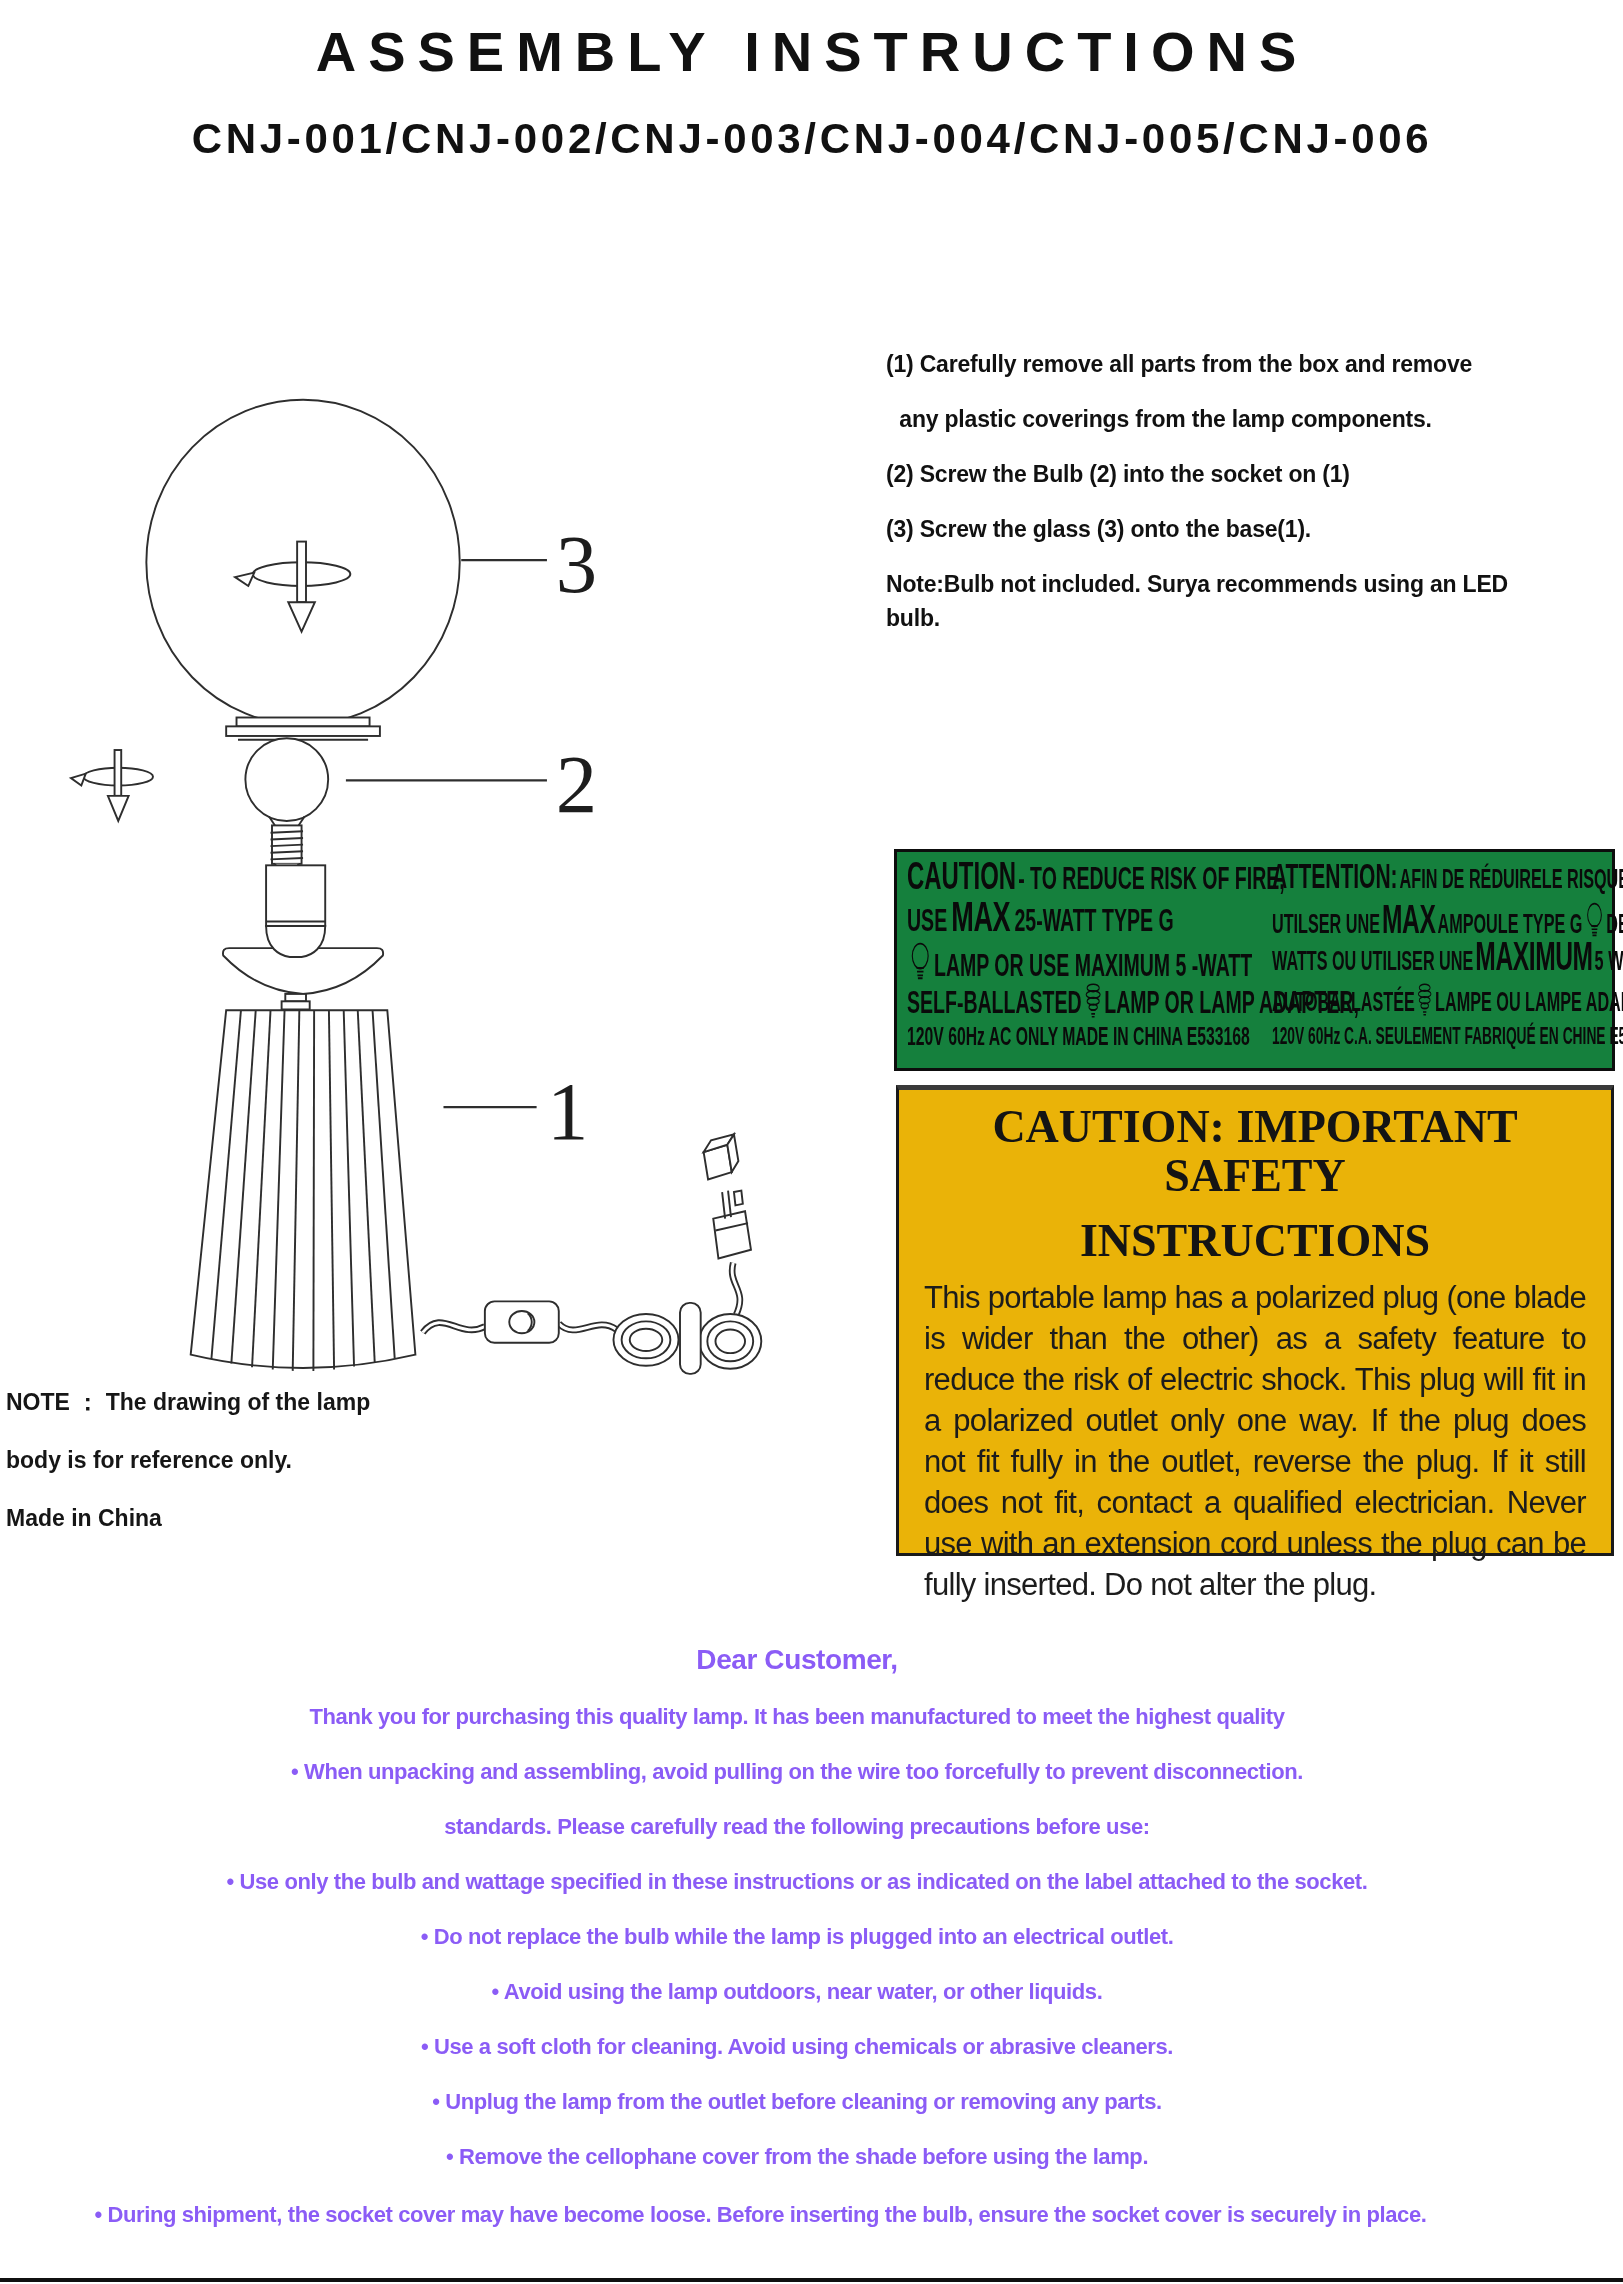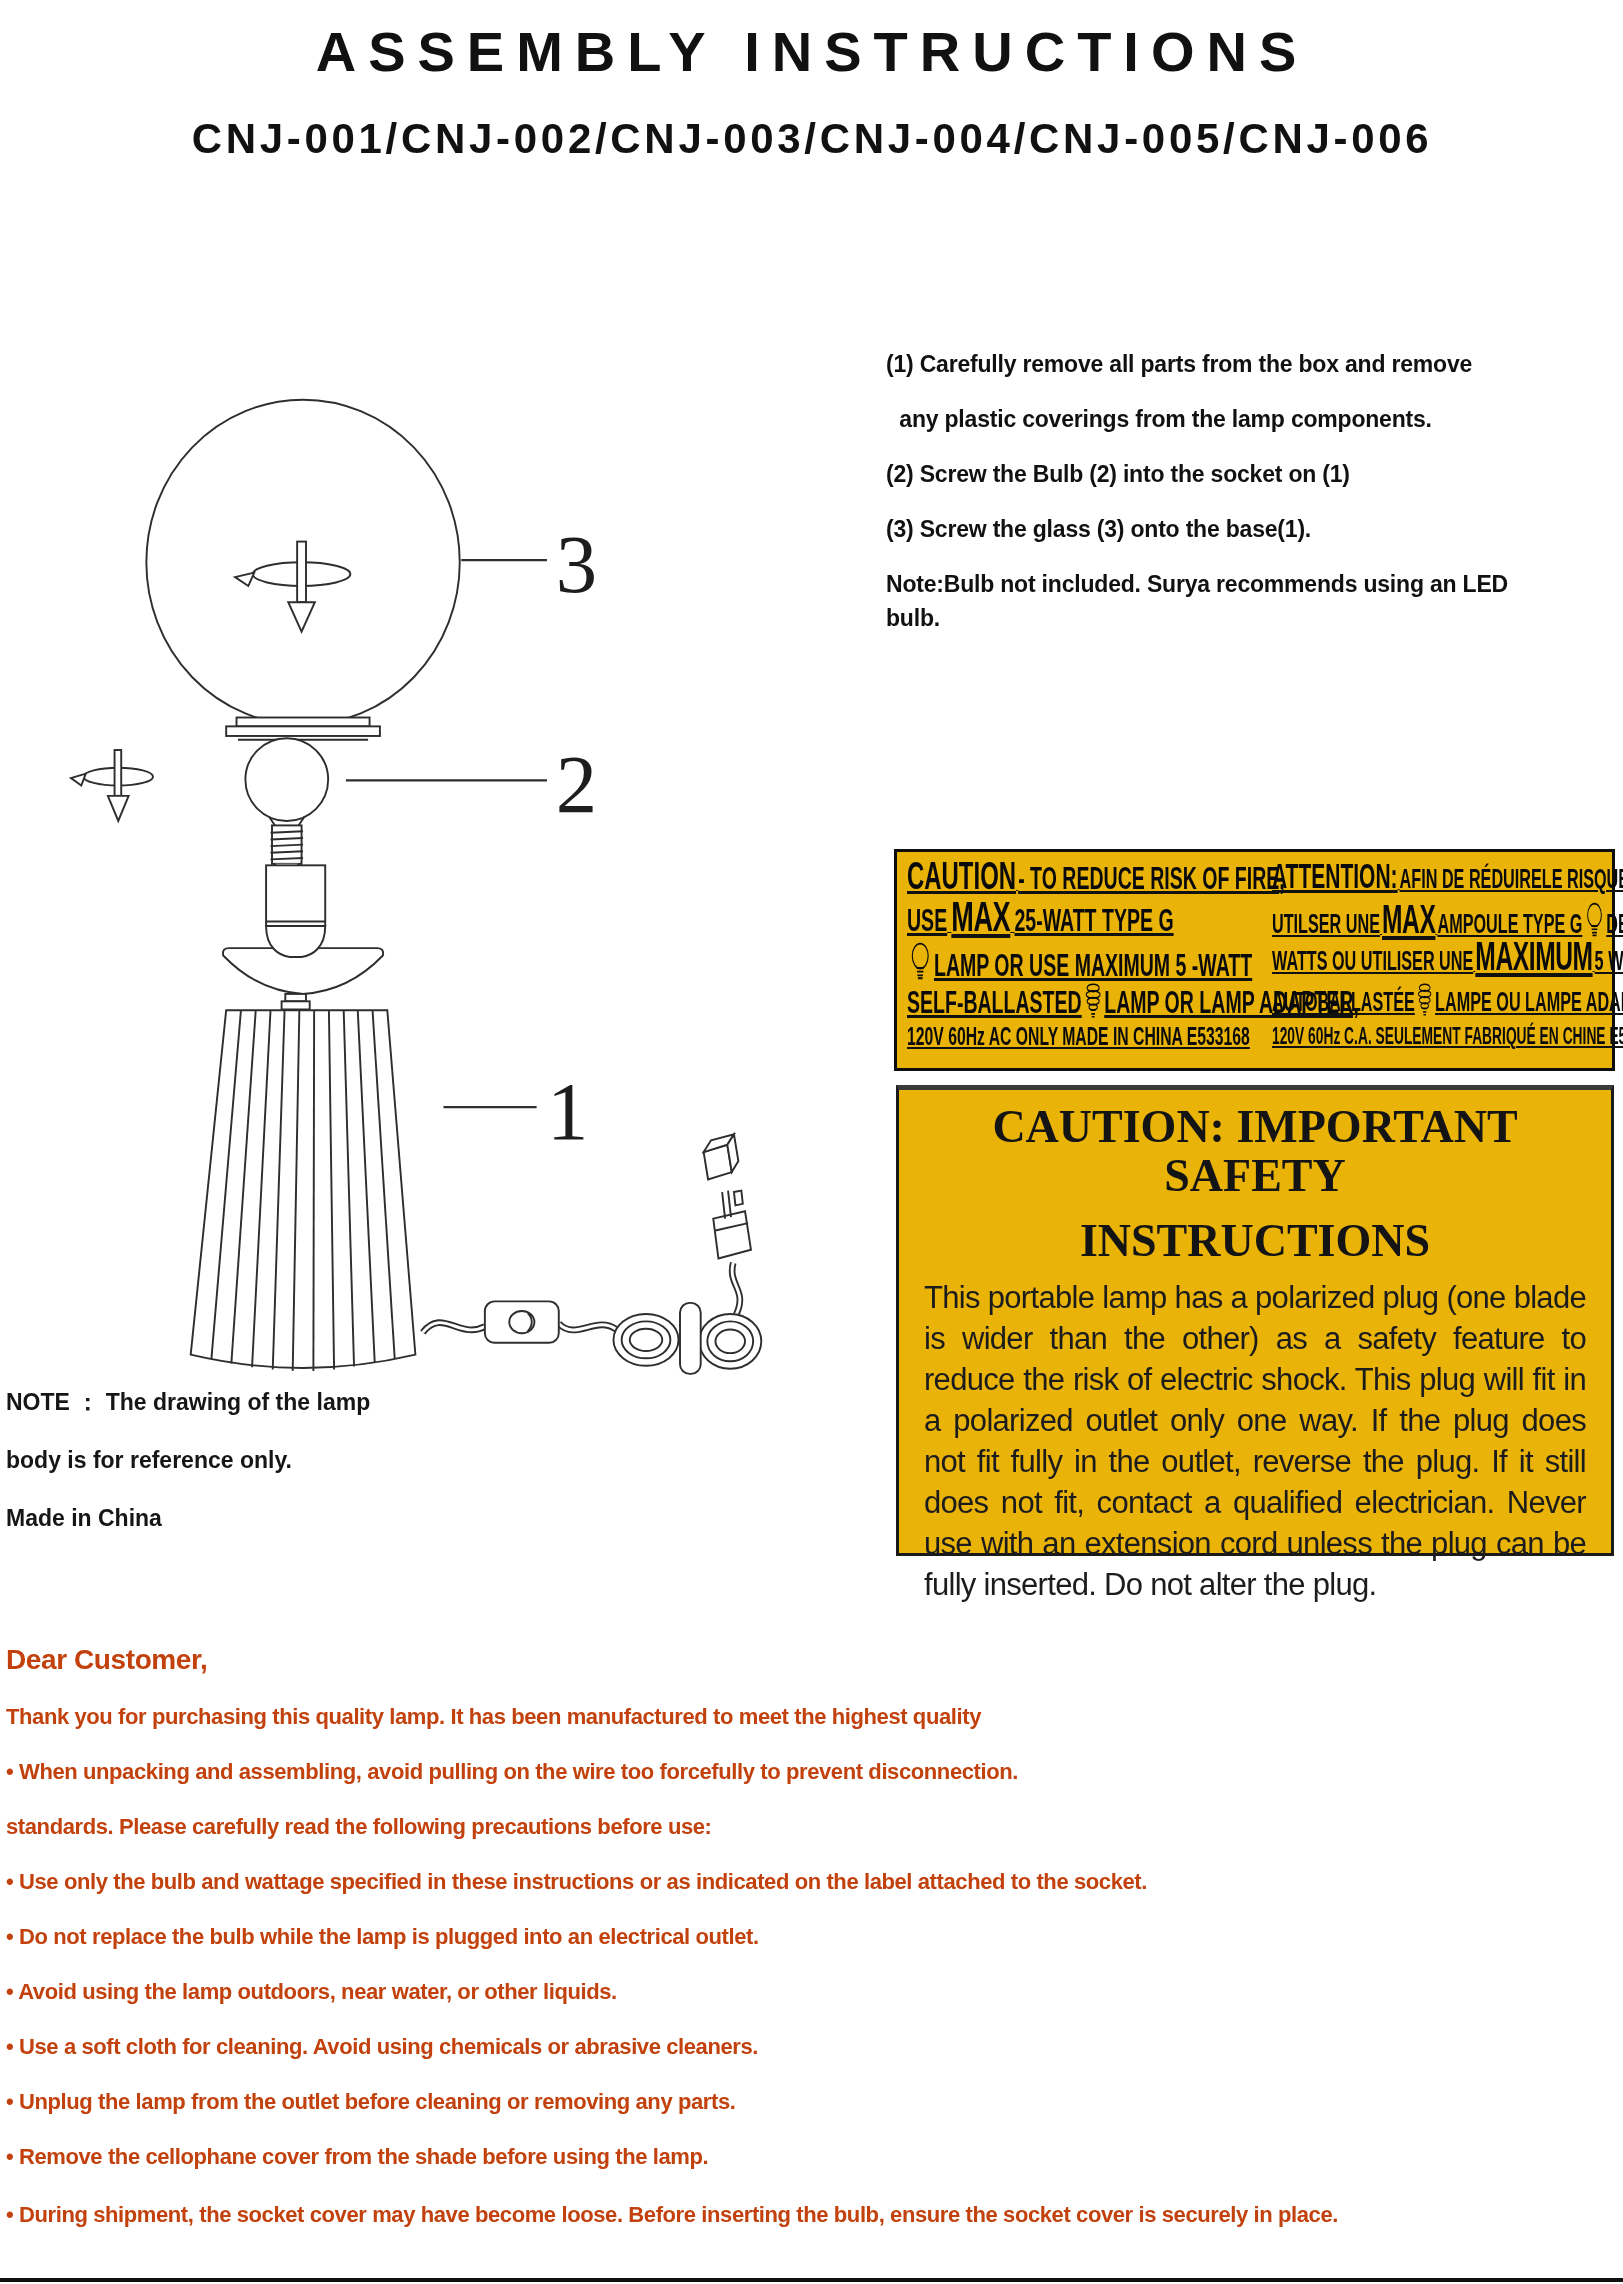--- a/index.html
+++ b/index.html
@@ -22,21 +22,21 @@
   
   .diagram{left:0;top:333px;}
   .partnum{font-family:"Liberation Serif",serif;font-size:112px;fill:#1d1d1d;}
 
   
   .noteblock{left:6px;top:1373px;font-size:23px;font-weight:bold;color:#161616;}
   .noteblock .ln{line-height:58px;white-space:nowrap;}
 
   
   .clabel{left:894px;top:849px;width:715px;height:216px;border:3.7px solid #0d0d0d;
-          display:flex;background:#eab308;text-decoration:underline;}
+          display:flex;background:#15803d;}
   .clhalf{position:relative;width:50%;padding-top:4.4px;}
   .clhalf .scale{transform:scaleX(0.63);transform-origin:left top;white-space:nowrap;}
   .clhalf.fr .scale{transform:scaleX(0.60);}
   .clrow{white-space:nowrap;line-height:40px;height:40px;font-weight:bold;color:#0a0a0a;
          display:flex;align-items:baseline;}
   .en{padding-left:10.3px;}
   .fr{padding-left:7.4px;}
   .t-big{font-size:38px;}
   .t-huge{font-size:43px;letter-spacing:-0.7px;}
   .t-md{font-size:31px;}
@@ -52,21 +52,21 @@
         border-top:5.2px solid #3a3a3a;background:#eab308;}
   .sbox .t1{margin-top:12px;text-align:center;font-family:"Liberation Serif",serif;
             font-weight:bold;font-size:46px;line-height:49px;letter-spacing:0px;color:#141414;}
   .sbox .t2{margin-top:16.3px;text-align:center;font-family:"Liberation Serif",serif;
             font-weight:bold;font-size:46px;line-height:49px;color:#141414;}
   .sbox .body{margin:12px 25px 0 25px;font-size:31px;line-height:41px;text-align:justify;
               color:#1c1c1c;letter-spacing:-0.7px;}
 
   
   .customer{left:6px;top:1631px;width:1582px;font-weight:bold;font-size:22px;
-            letter-spacing:-0.4px;color:#c2410c;}
+            letter-spacing:-0.4px;color:#8b5cf6;text-align:center;}
   .customer .greet{font-size:28px;line-height:58px;}
   .customer .ln{line-height:55px;white-space:nowrap;}
   .customer .wrapln{line-height:41px;white-space:normal;max-width:1509px;margin-top:10.3px;}
 
   .bottomrule{left:0;top:2278px;width:1624px;height:4.4px;background:#101010;}
 </style>
 </head>
 <body>
 
 <div id="page">

